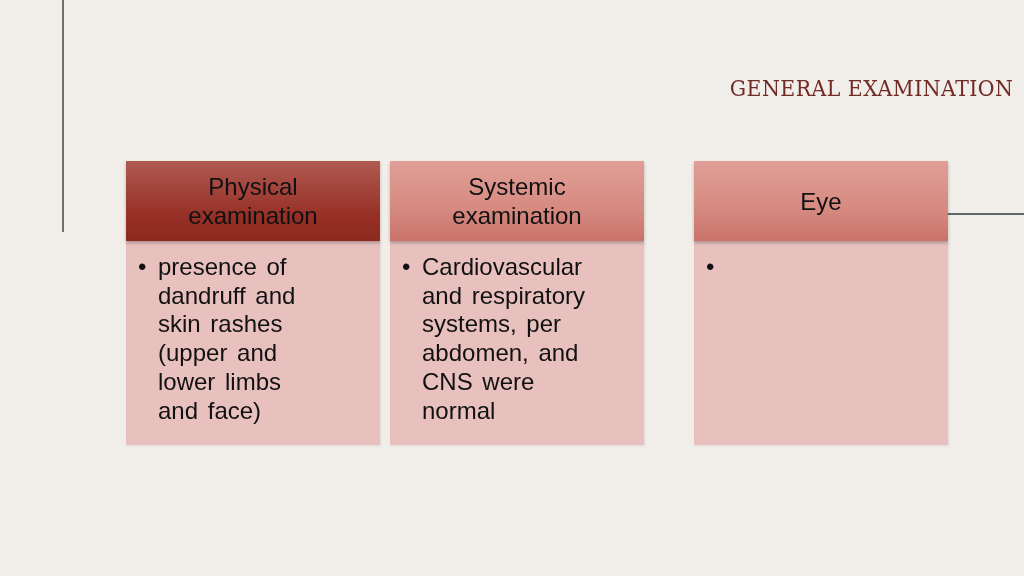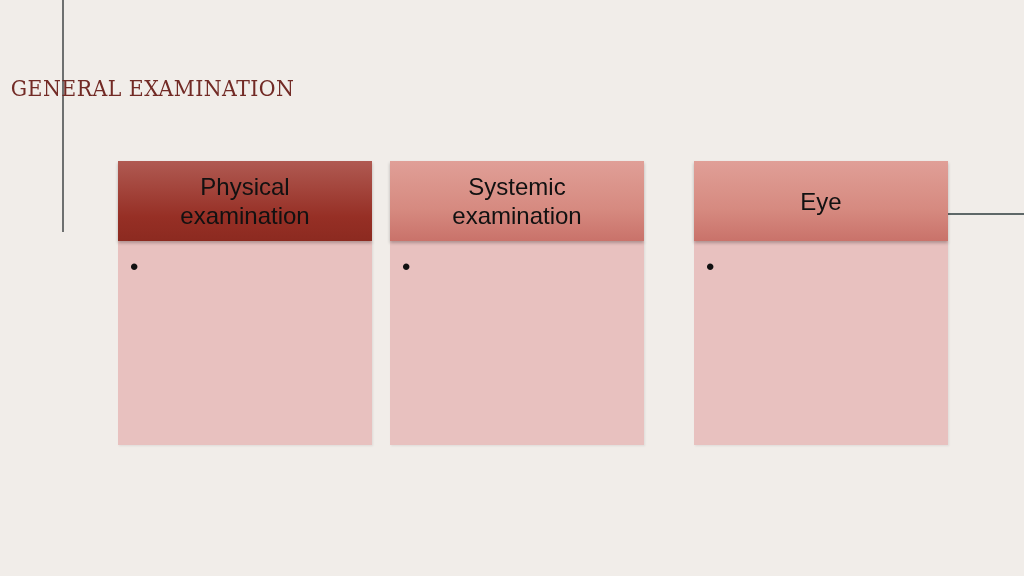--- a/index.html
+++ b/index.html
@@ -11,21 +11,21 @@
   .vline {
     position:absolute; left:62px; top:0; width:2px; height:232px;
     background:#6e7070;
   }
   .hline {
     position:absolute; left:948px; top:213px; width:76px; height:2px;
     background:#5e6868;
   }
   .title {
     position:absolute; left:0; width:1024px; top:76px;
-    text-align:left;
+    text-align:right;
     font-family:"DejaVu Serif", serif;
     font-size:22px; letter-spacing:0.5px;
     color:#722a25;
   }
   .title span { display:inline-block; transform:scaleX(0.93); }
   .col {
     position:absolute; top:161px; width:254px;
   }
   .col-head {
     height:80px; display:flex; align-items:center; justify-content:center;
@@ -45,40 +45,52 @@
   .bullet-text { white-space:pre-line; word-spacing:3px; }
 </style>
 </head>
 <body>
 
 <div class="vline"></div>
 <div class="hline"></div>
 
 <div class="title"><span>GENERAL EXAMINATION</span></div>
 
-<div class="col" style="left:118px">
+<div class="col" style="left:126px">
   <div class="col-head dark">
     <span style="white-space:pre-line">Physical
 examination</span>
   </div>
   <div class="col-body">
     <div class="bullet-row">
       <span class="bullet">•</span>
+      <span class="bullet-text">presence of
+dandruff and
+skin rashes
+(upper and
+lower limbs
+and face)</span>
     </div>
   </div>
 </div>
 
 <div class="col" style="left:390px">
   <div class="col-head light">
     <span style="white-space:pre-line">Systemic
 examination</span>
   </div>
   <div class="col-body">
     <div class="bullet-row">
       <span class="bullet">•</span>
+      <span class="bullet-text">Cardiovascular
+and respiratory
+systems, per
+abdomen, and
+CNS were
+normal</span>
     </div>
   </div>
 </div>
 
 <div class="col" style="left:694px">
   <div class="col-head light">
     <span style="white-space:pre-line">Eye</span>
   </div>
   <div class="col-body">
     <div class="bullet-row">

